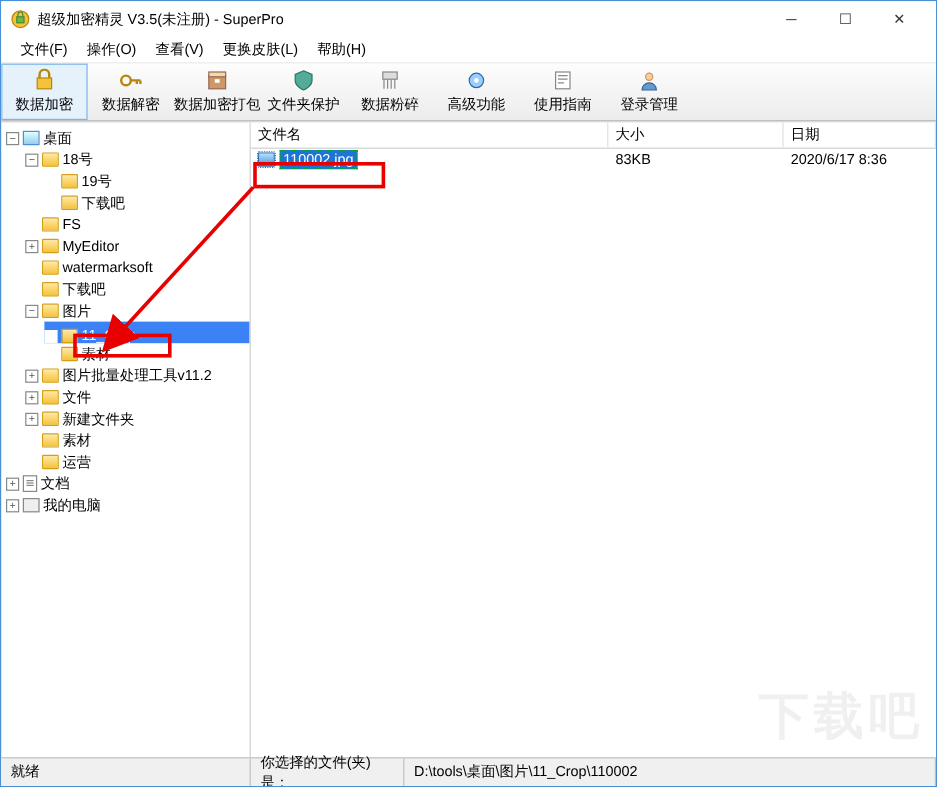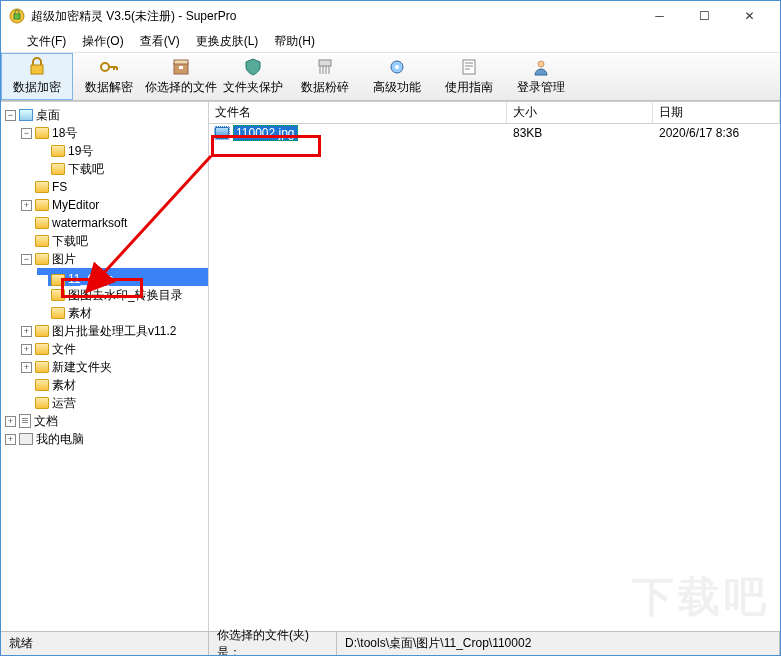--- a/index.html
+++ b/index.html
@@ -4,21 +4,21 @@
 <style>
 * { box-sizing: border-box; margin: 0; padding: 0; font-family: "Microsoft YaHei", SimSun, sans-serif; font-size: 12px; }
 body { width: 781px; height: 656px; background: #fff; border: 1px solid #4a90d6; display: flex; flex-direction: column; position: relative; }
 
 .titlebar { height: 30px; display: flex; align-items: center; padding: 0 8px; background: #fff; }
 .titlebar .app-icon { width: 16px; height: 16px; margin-right: 6px; }
 .titlebar .title { flex: 1; }
 .win-btns { display: flex; }
 .win-btn { width: 45px; height: 28px; display: flex; align-items: center; justify-content: center; color: #333; }
 
-.menubar { height: 22px; display: flex; align-items: flex-start; padding: 0 20px; gap: 4px; background: #fff; border-bottom: 1px solid #e5e5e5; }
+.menubar { height: 22px; display: flex; align-items: flex-start; padding: 0 10px; gap: 4px; background: #fff; border-bottom: 1px solid #e5e5e5; }
 .menu-item { padding: 2px 6px; }
 
 .toolbar { height: 48px; display: flex; align-items: stretch; background: linear-gradient(#fdfdfd,#ececec); border-bottom: 1px solid #c0c0c0; }
 .tool-btn { width: 72px; display: flex; flex-direction: column; align-items: center; justify-content: center; gap: 2px; position: relative; }
 .tool-btn .icon { width: 20px; height: 20px; }
 .tool-btn:first-child { border: 1px solid #7eb4ea; background: #e5f1fb; }
 
 .main { flex: 1; display: flex; border-top: 1px solid #d0d0d0; overflow: hidden; position: relative; }
 .tree-pane { width: 208px; border-right: 1px solid #d0d0d0; overflow: auto; padding: 4px 0; position: relative; }
 .tree ul { list-style: none; padding-left: 16px; }
@@ -101,21 +101,21 @@
         <path d="M10 10 h8 M15 10 v3 M18 10 v3" stroke="#b8860b" stroke-width="2"></path>
       </svg>
       <span>数据解密</span>
     </div>
   <div class="tool-btn">
       <svg class="icon" viewBox="0 0 20 20">
         <rect x="3" y="6" width="14" height="11" fill="#c96" stroke="#965"></rect>
         <rect x="3" y="3" width="14" height="4" fill="#eda" stroke="#965"></rect>
         <rect x="8" y="9" width="4" height="3" fill="#fff"></rect>
       </svg>
-      <span>你选择的文件</span>
+      <span>数据加密打包</span>
     </div>
   <div class="tool-btn">
       <svg class="icon" viewBox="0 0 20 20">
         <path d="M10 2 L17 5 V10 C17 15 10 18 10 18 C10 18 3 15 3 10 V5 Z" fill="#5a9" stroke="#276"></path>
       </svg>
       <span>文件夹保护</span>
     </div>
   <div class="tool-btn">
       <svg class="icon" viewBox="0 0 20 20">
         <rect x="4" y="3" width="12" height="6" fill="#ddd" stroke="#888"></rect>
@@ -219,27 +219,20 @@
                     <div class="node selected">
                       <span class="expander empty"></span>
                       <span class="folder-icon"></span>
                       <span>11_Crop</span>
                     </div>
                   </li>
                 <li>
                     <div class="node">
                       <span class="expander empty"></span>
                       <span class="folder-icon"></span>
-                      <span>图图去水印_转换目录</span>
-                    </div>
-                  </li>
-                <li>
-                    <div class="node">
-                      <span class="expander empty"></span>
-                      <span class="folder-icon"></span>
                       <span>素材</span>
                     </div>
                   </li>
               </ul>
             </li>
             <li>
                 <div class="node">
                   <span class="expander">+</span>
                   <span class="folder-icon"></span>
                   <span>图片批量处理工具v11.2</span>

